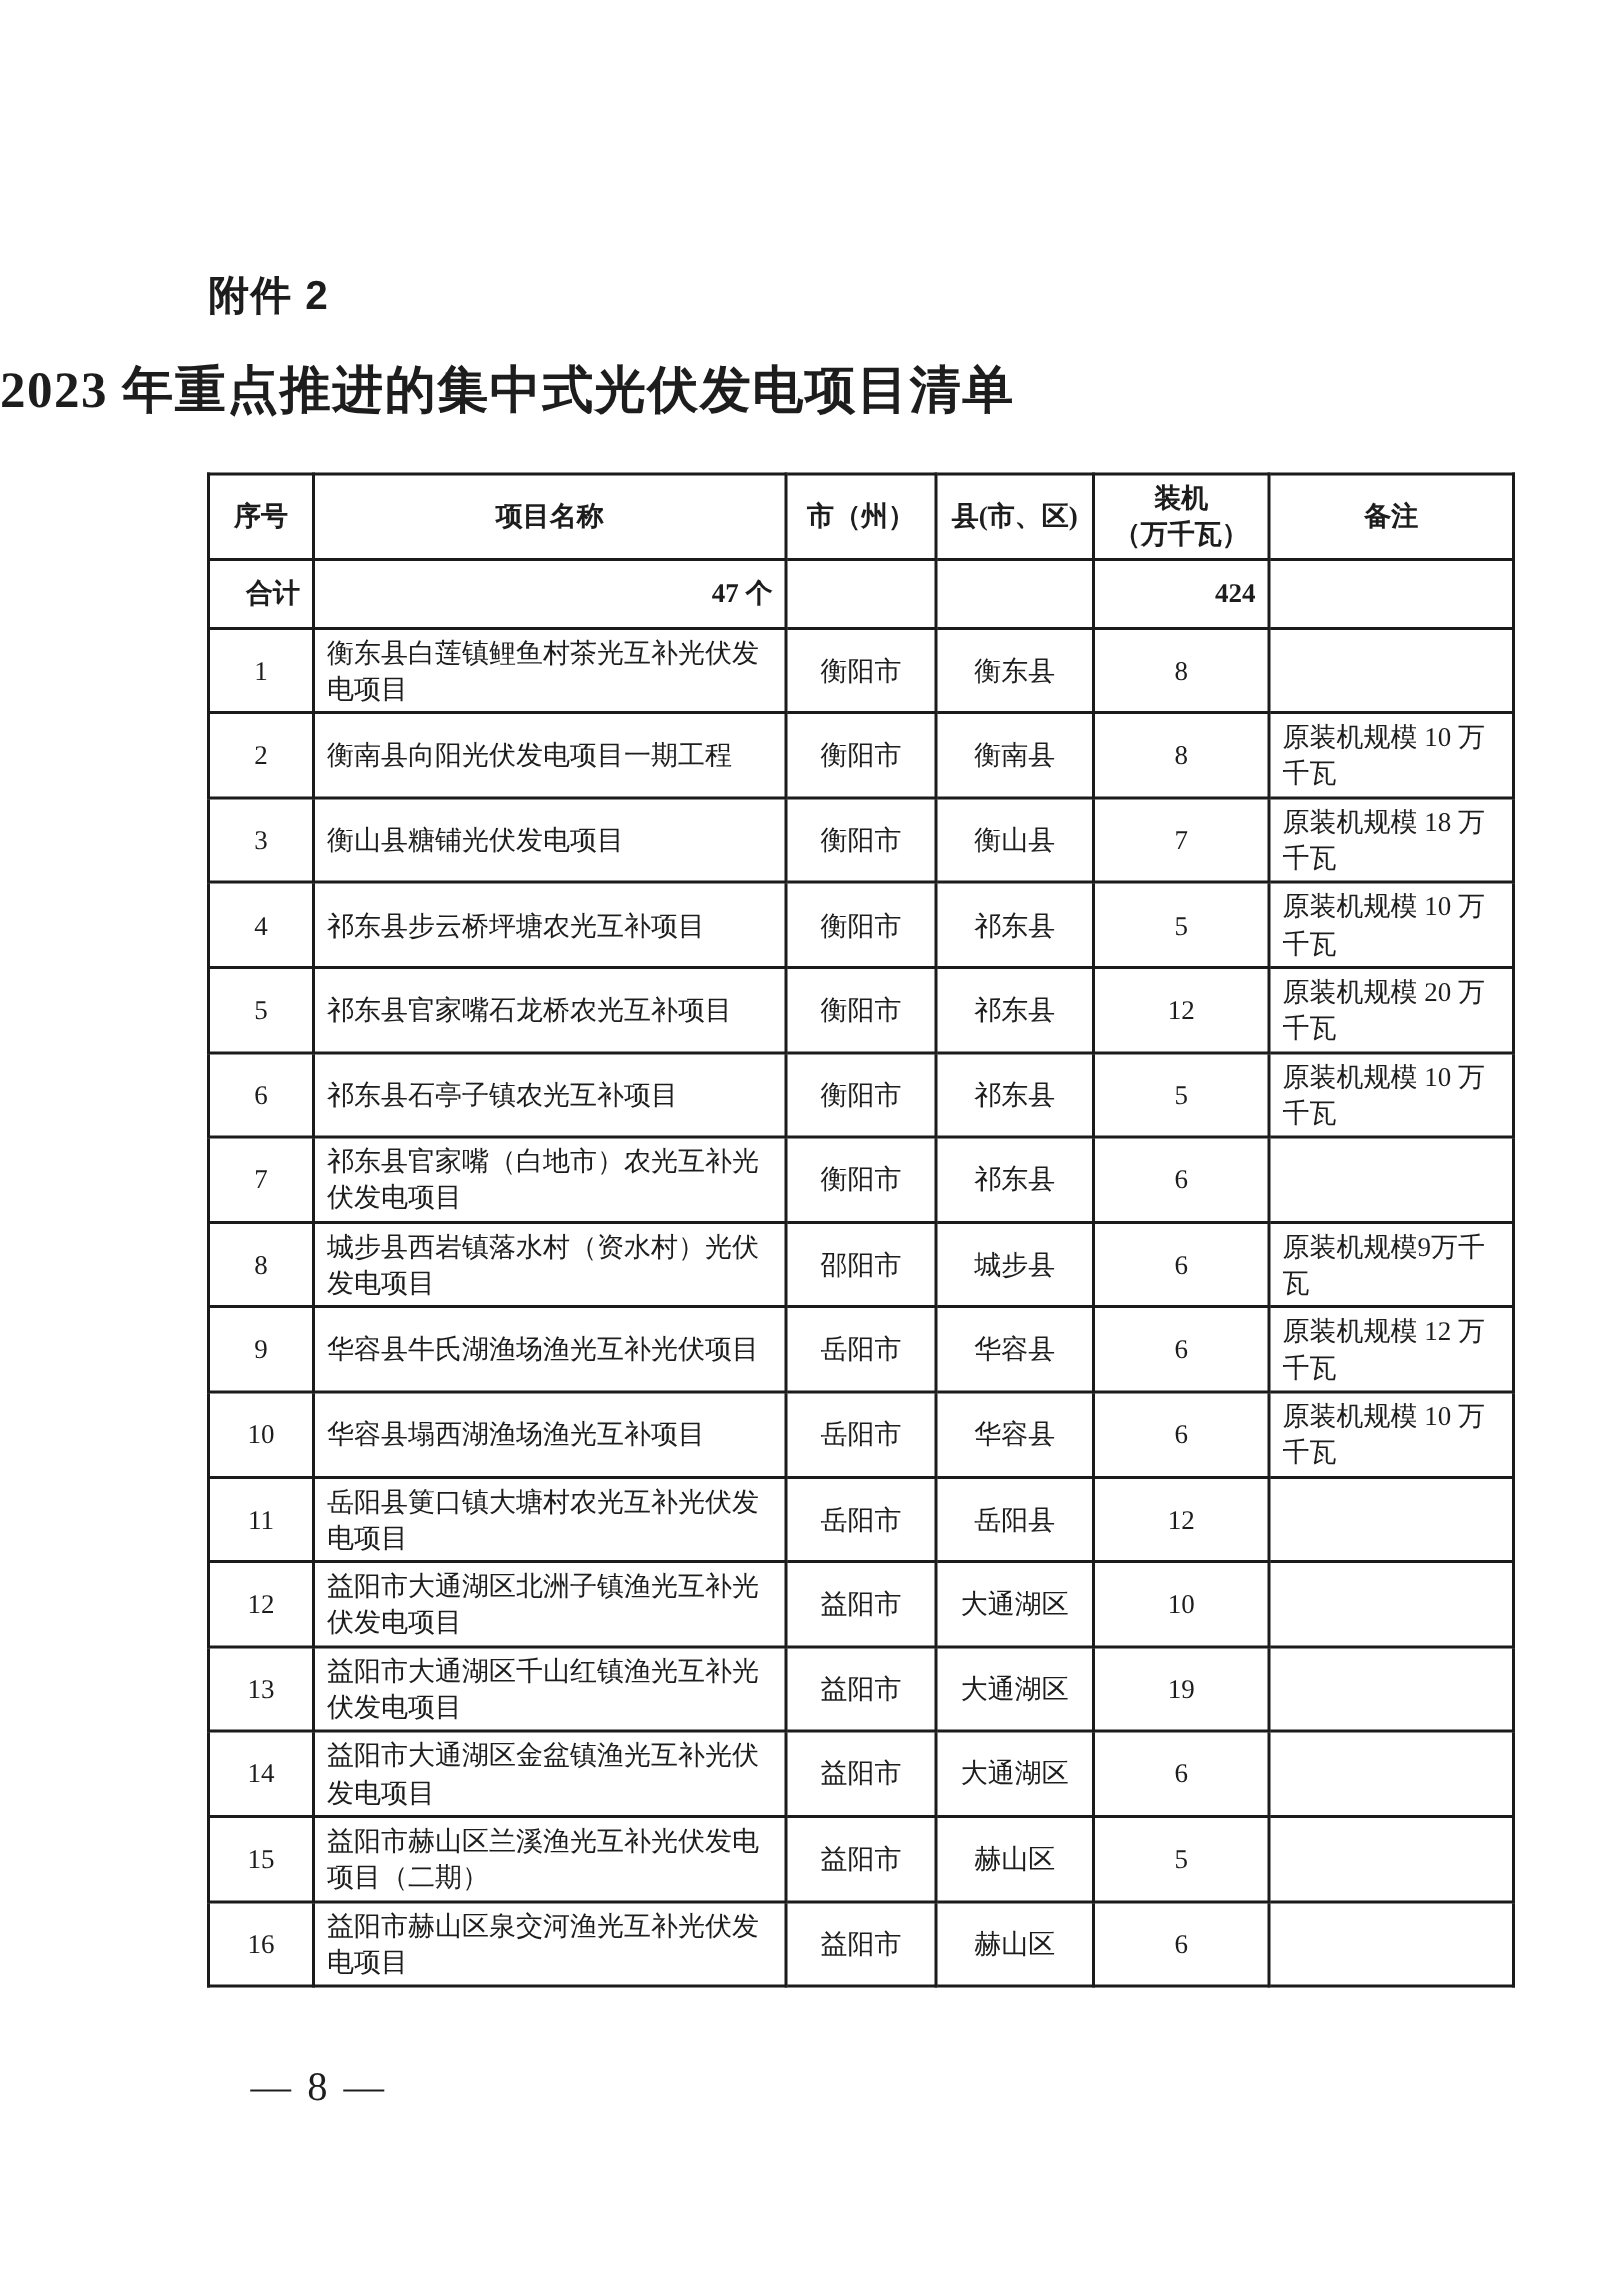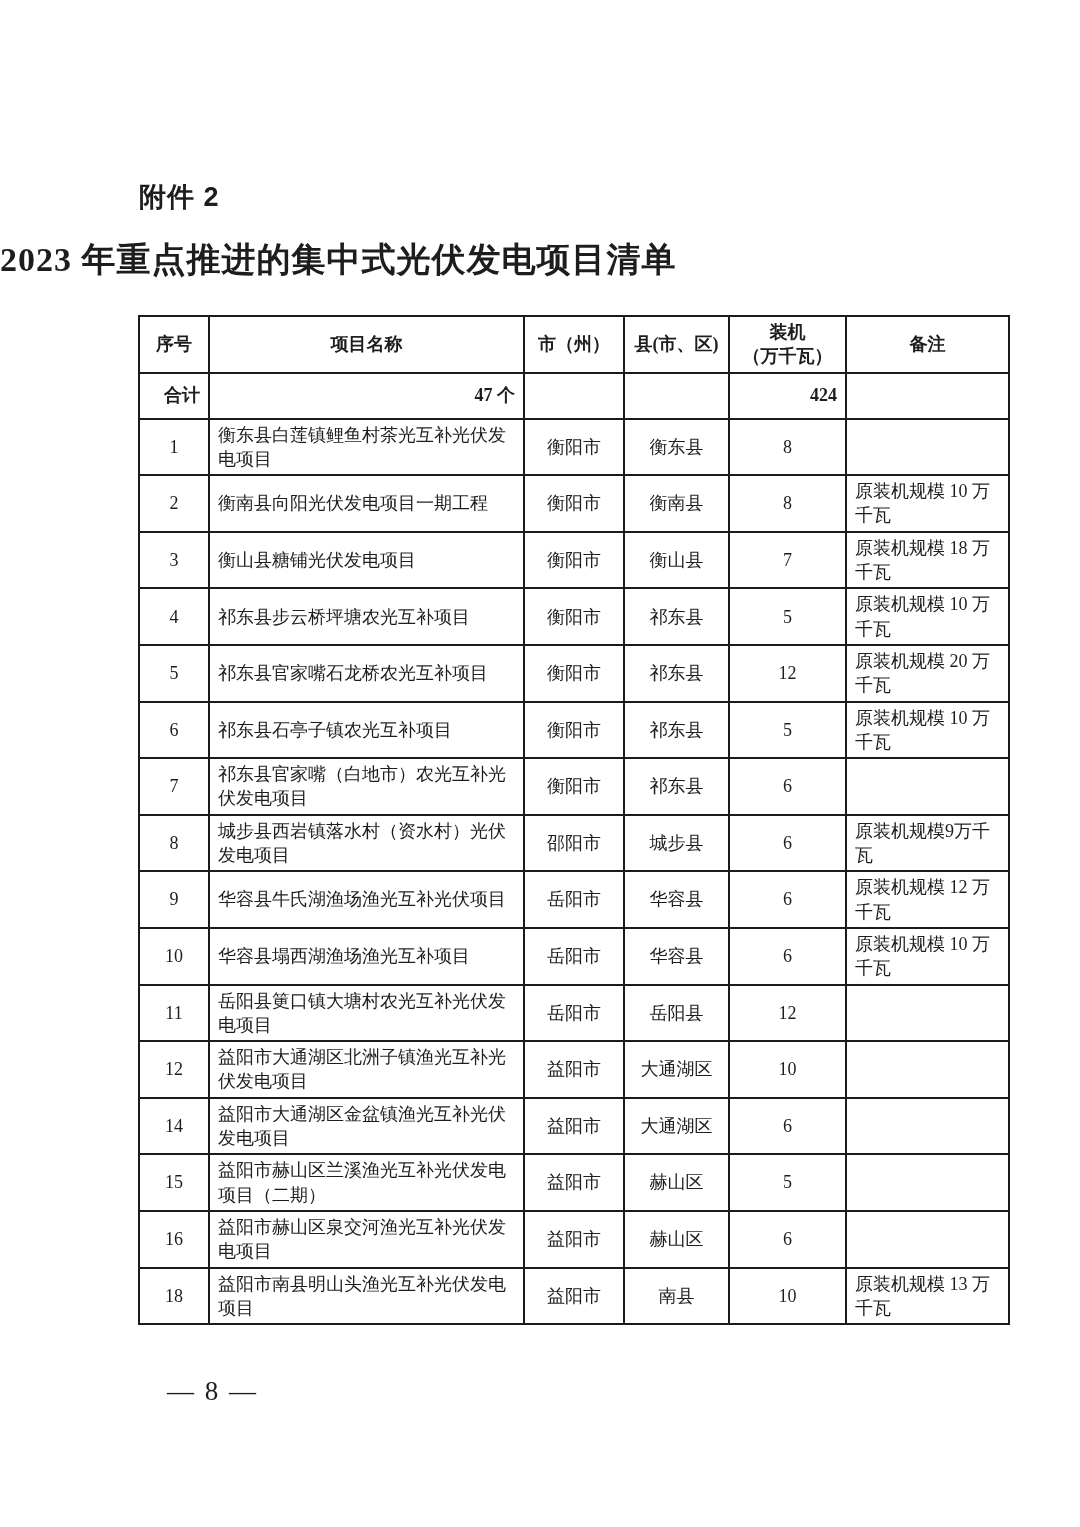--- a/index.html
+++ b/index.html
@@ -226,20 +226,28 @@
 
   <tr>
     <td class="c-no">12</td>
     <td class="c-name">益阳市大通湖区北洲子镇渔光互补光伏发电项目</td>
     <td class="c-city">益阳市</td>
     <td class="c-county">大通湖区</td>
     <td class="c-cap">10</td>
     <td class="c-remark"></td>
   </tr>
 
+  <tr>
+    <td class="c-no">13</td>
+    <td class="c-name">益阳市大通湖区千山红镇渔光互补光伏发电项目</td>
+    <td class="c-city">益阳市</td>
+    <td class="c-county">大通湖区</td>
+    <td class="c-cap">19</td>
+    <td class="c-remark"></td>
+  </tr>
 
   <tr>
     <td class="c-no">14</td>
     <td class="c-name">益阳市大通湖区金盆镇渔光互补光伏发电项目</td>
     <td class="c-city">益阳市</td>
     <td class="c-county">大通湖区</td>
     <td class="c-cap">6</td>
     <td class="c-remark"></td>
   </tr>
 
@@ -255,25 +263,17 @@
   <tr>
     <td class="c-no">16</td>
     <td class="c-name">益阳市赫山区泉交河渔光互补光伏发电项目</td>
     <td class="c-city">益阳市</td>
     <td class="c-county">赫山区</td>
     <td class="c-cap">6</td>
     <td class="c-remark"></td>
   </tr>
 
 
-  <tr>
-    <td class="c-no">18</td>
-    <td class="c-name">益阳市南县明山头渔光互补光伏发电项目</td>
-    <td class="c-city">益阳市</td>
-    <td class="c-county">南县</td>
-    <td class="c-cap">10</td>
-    <td class="c-remark">原装机规模 13 万千瓦</td>
-  </tr>
 </tbody>
   </table>
 
   <div class="page-number">— 8 —</div>
 </div>
 
 </body></html>

